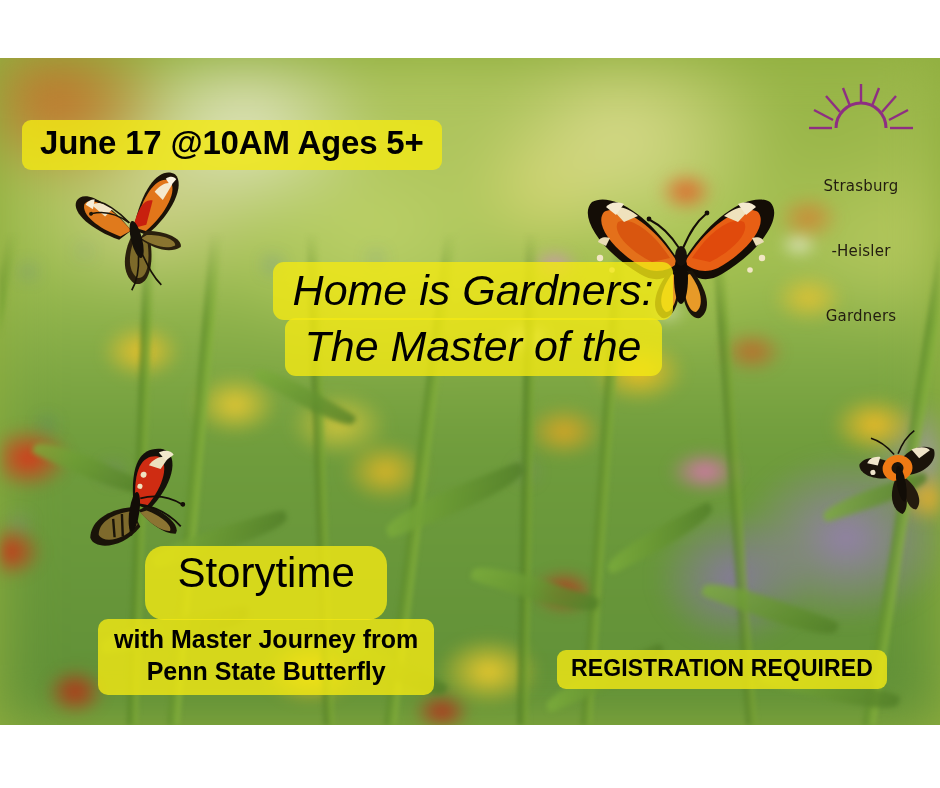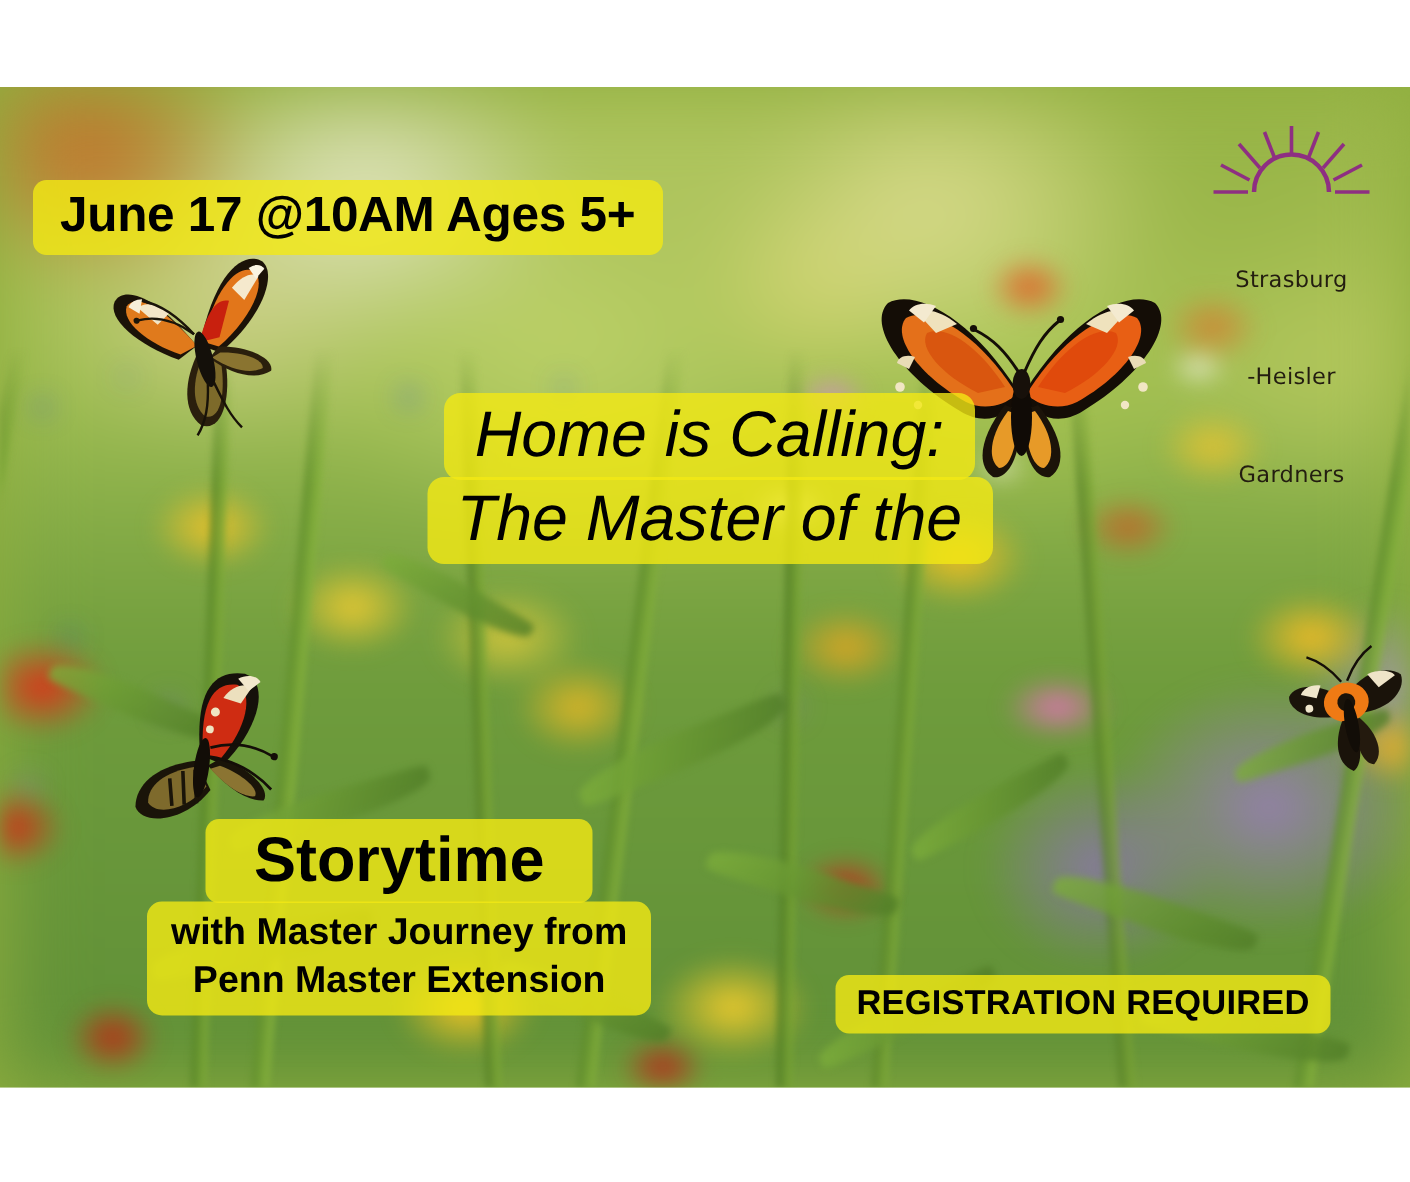--- a/index.html
+++ b/index.html
@@ -189,25 +189,25 @@
   }
   #story-block {
     position: absolute;
     left: 98px; top: 546px;
     display: flex;
     flex-direction: column;
     align-items: center;
   }
   #story-head {
     background: rgba(243,232,20,.80);
-    border-radius: 9px;
+    border-radius: 19px;
     font-size: 42px;
-    font-weight: bold;
+    font-weight: normal;
     color: #000;
-    padding: 4px 32px 6px 32px;
+    padding: 4px 32px 24px 32px;
     white-space: nowrap;
     line-height: 1.1;
   }
   #story-sub {
     background: rgba(243,232,20,.80);
     border-radius: 10px;
     font-size: 25px;
     font-weight: bold;
     color: #000;
     padding: 5px 16px 7px 16px;
@@ -361,27 +361,27 @@
       </svg>
     </div>
     <div class="logo-text">Strasburg</div>
     <div class="logo-text">-Heisler</div>
     <div class="logo-text">Gardners</div>
   </div>
 
   <div class="hl" id="date-badge">June 17 @10AM Ages 5+</div>
 
   <div id="title-block">
-    <div class="title-line">Home is Calling:</div>
+    <div class="title-line">Home is Gardners:</div>
     <div class="title-line">The Master of the</div>
   </div>
 
   <div id="story-block">
     <div id="story-head">Storytime</div>
     <div id="story-sub">
       <div>with Master Journey from</div>
-      <div>Penn Master Extension</div>
+      <div>Penn State Butterfly</div>
     </div>
   </div>
 
   <div class="hl" id="reg-badge">REGISTRATION REQUIRED</div>
 
 </div>
 
 </body></html>

